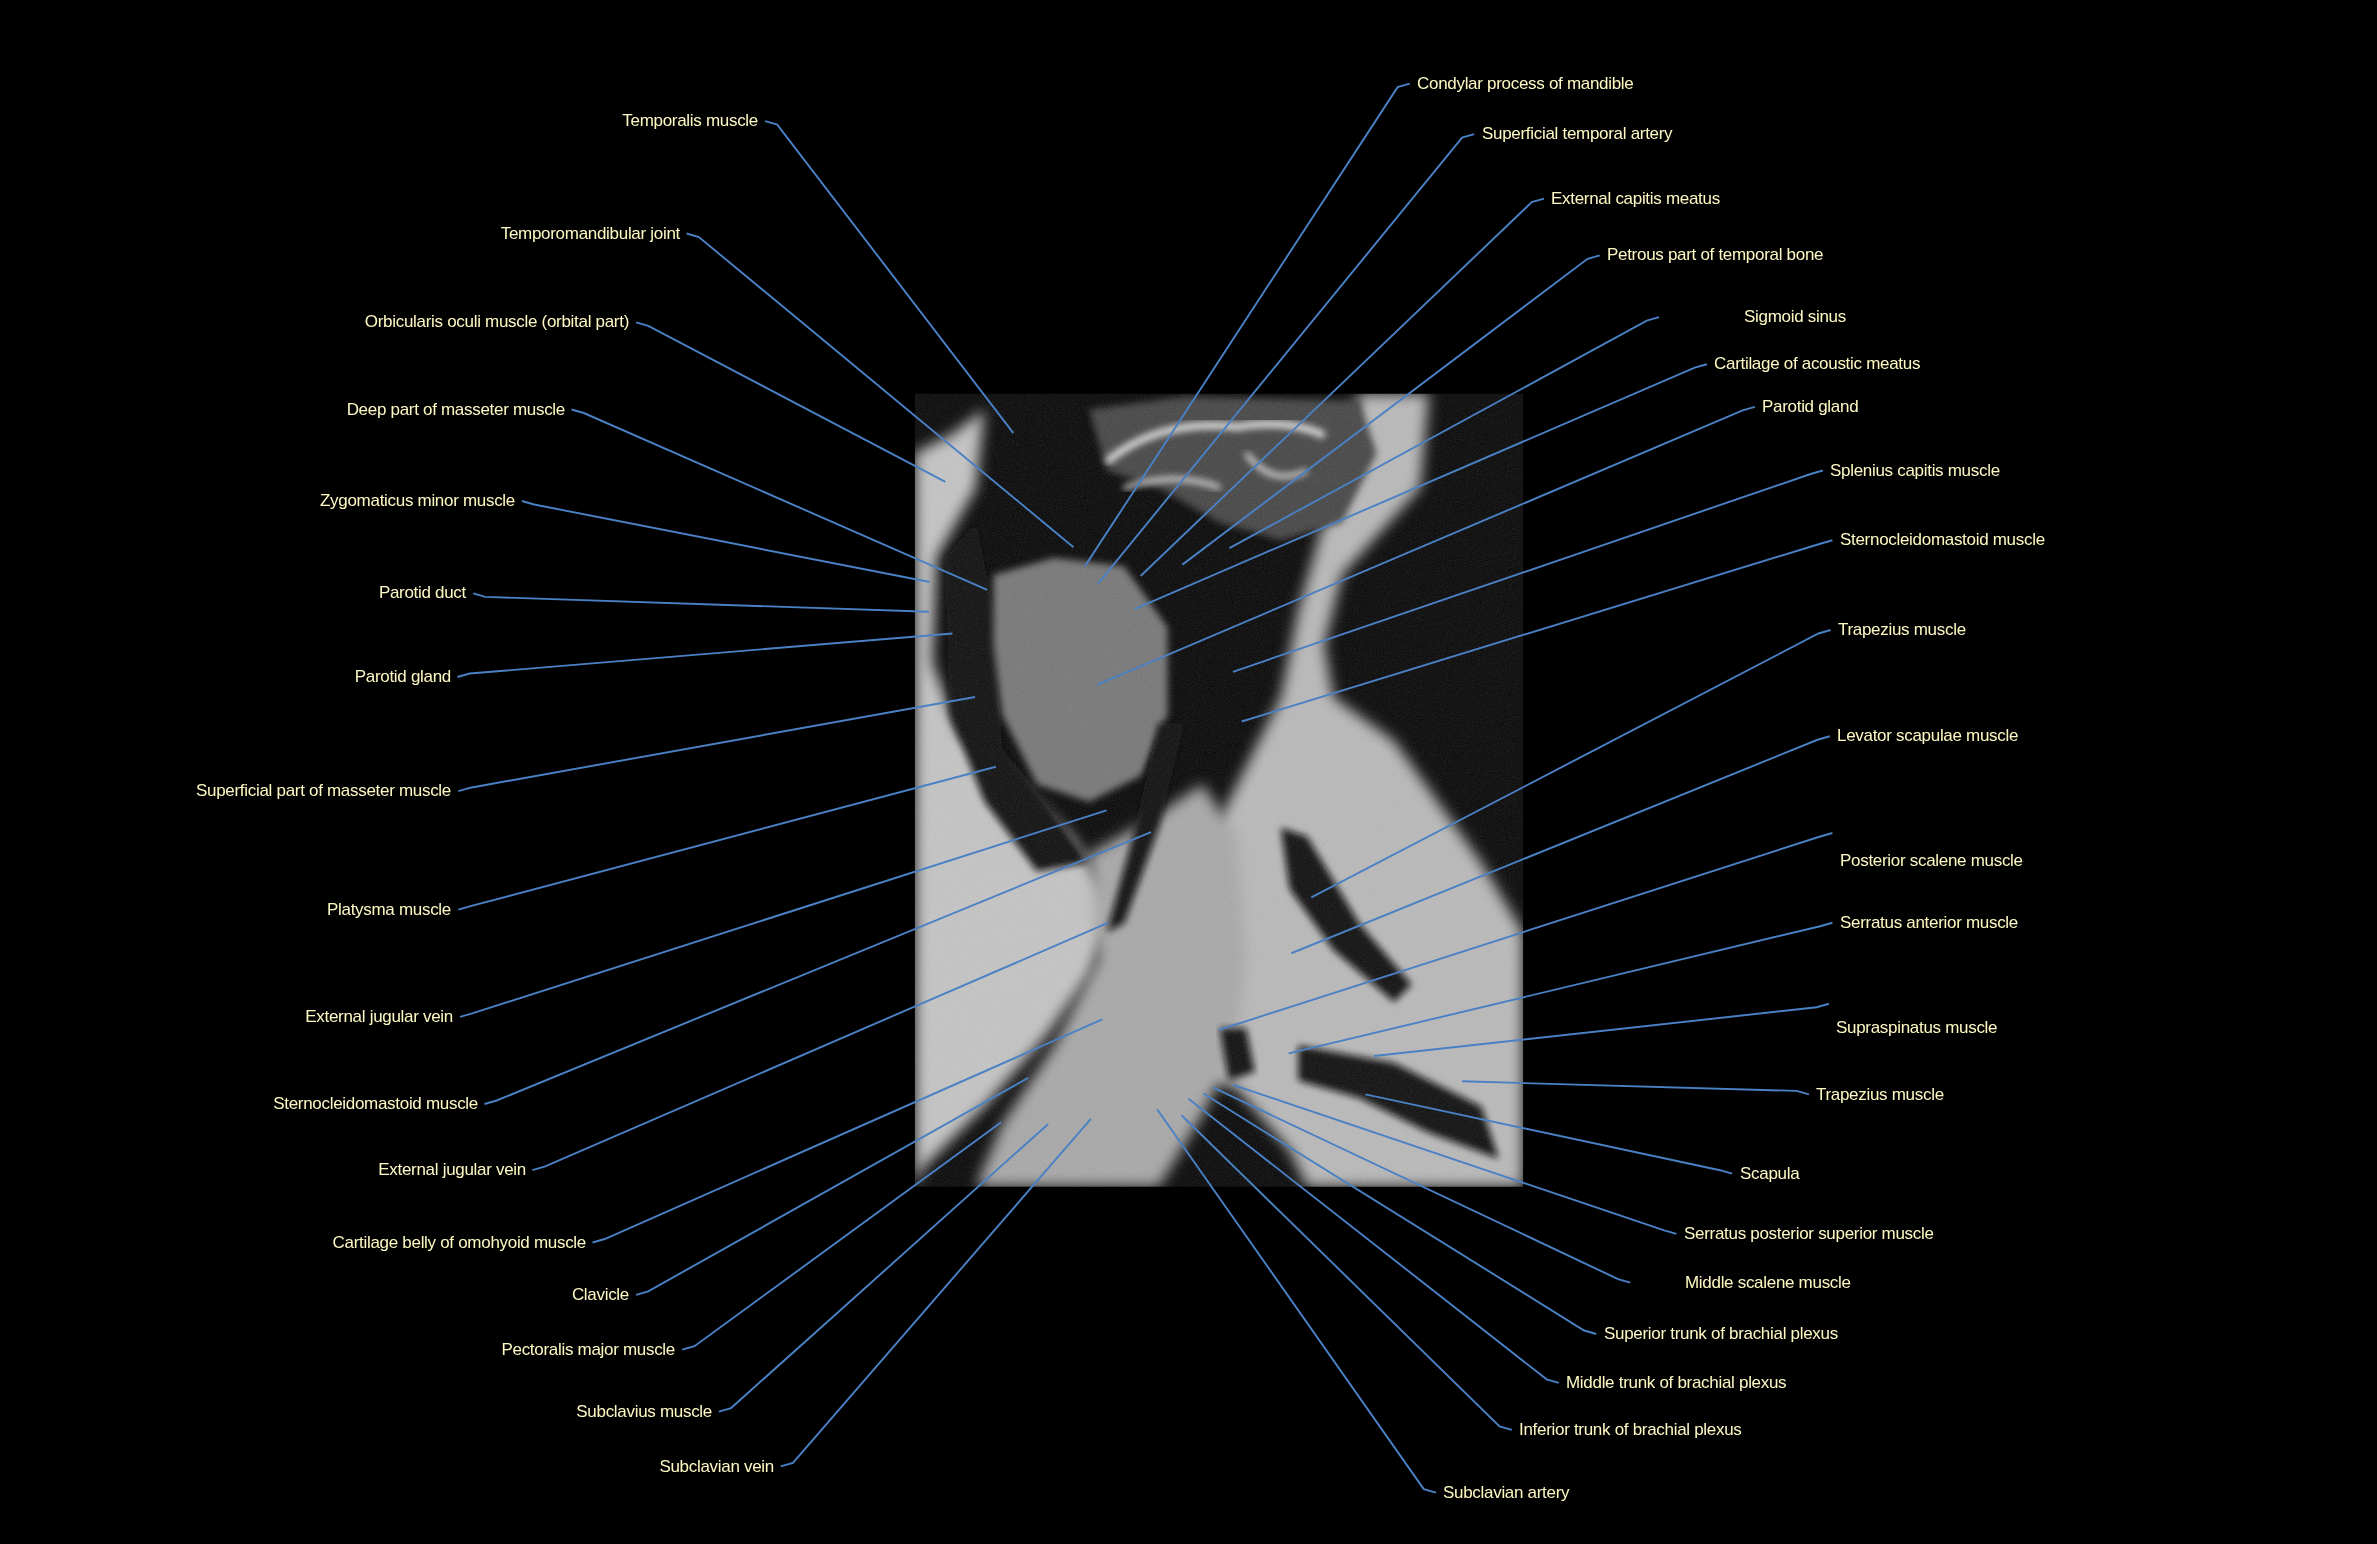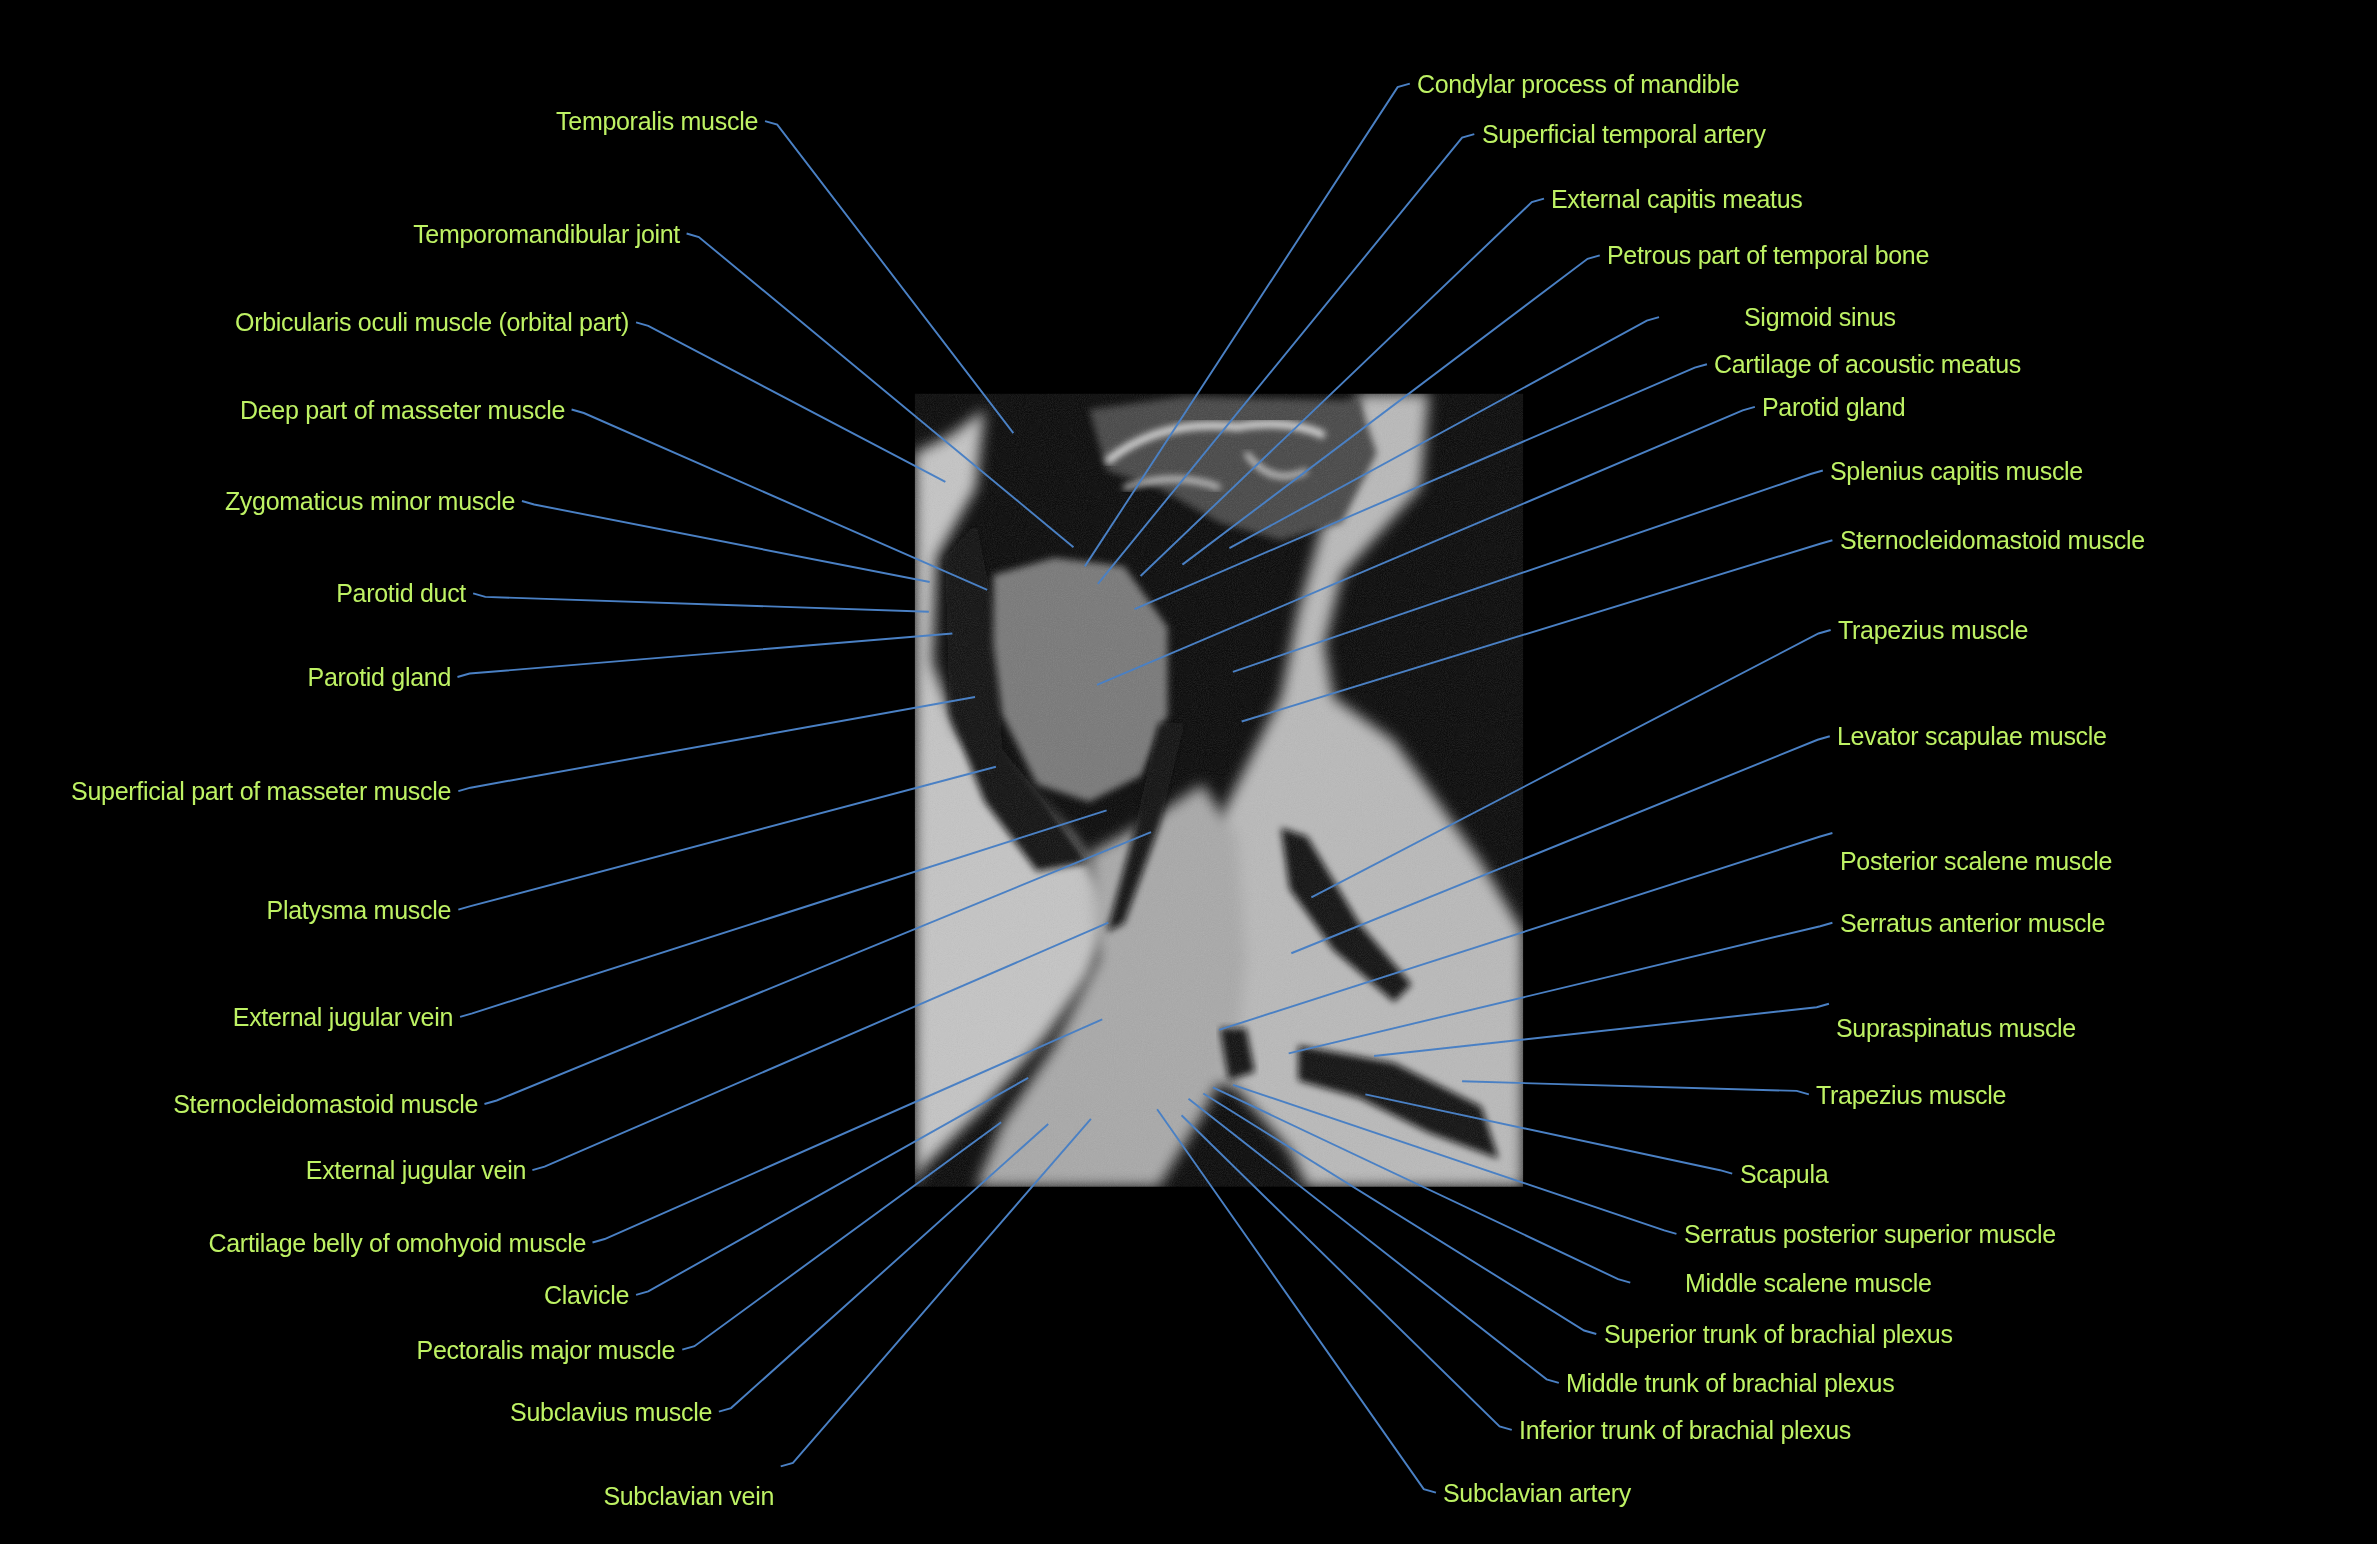--- a/index.html
+++ b/index.html
@@ -1,21 +1,21 @@
 <!DOCTYPE html>
 <html style="font-size:14px"><head>
 <meta charset="utf-8">
 <style>
   html, body { margin:0; padding:0; background:#000; }
   body { width:2377px; height:1544px; position:relative; overflow:hidden;
          font-family:"Liberation Sans", sans-serif; }
   #stage { position:absolute; left:0; top:0; width:2377px; height:1544px; background:#000; }
   #mri { position:absolute; left:0; top:0; width:2377px; height:1544px; }
   #leaders { position:absolute; left:0; top:0; width:2377px; height:1544px; pointer-events:none; }
-  .label { position:absolute; color:#bef264; font-size:25px; line-height:28px;
+  .label { position:absolute; color:#fef9c3; font-size:17px; line-height:28px;
            white-space:nowrap; letter-spacing:-0.3px; transform:translateY(-50%);
            cursor:pointer; }
   .label.left { text-align:right; transform:translate(-100%,-50%); }
 </style>
 </head>
 <body>
 
 <div id="stage">
   <svg id="mri" viewBox="0 0 2728 1772" xmlns="http://www.w3.org/2000/svg">
     <defs>
@@ -114,21 +114,21 @@
       <div class="label left" style="left: 451px; top: 677px;">Parotid gland</div>
       <div class="label left" style="left: 451px; top: 791px;">Superficial part of masseter muscle</div>
       <div class="label left" style="left: 451px; top: 910px;">Platysma muscle</div>
       <div class="label left" style="left: 453px; top: 1017px;">External jugular vein</div>
       <div class="label left" style="left: 478px; top: 1104px;">Sternocleidomastoid muscle</div>
       <div class="label left" style="left: 526px; top: 1170px;">External jugular vein</div>
       <div class="label left" style="left: 586px; top: 1243px;">Cartilage belly of omohyoid muscle</div>
       <div class="label left" style="left: 629px; top: 1295px;">Clavicle</div>
       <div class="label left" style="left: 675px; top: 1350px;">Pectoralis major muscle</div>
       <div class="label left" style="left: 712px; top: 1412px;">Subclavius muscle</div>
-      <div class="label left" style="left: 774px; top: 1467px; margin-top: 29px;">Subclavian vein</div>
+      <div class="label left" style="left: 774px; top: 1467px;">Subclavian vein</div>
       <div class="label right" style="left: 1417px; top: 84px;">Condylar process of mandible</div>
       <div class="label right" style="left: 1482px; top: 134px;">Superficial temporal artery</div>
       <div class="label right" style="left: 1551px; top: 199px;">External capitis meatus</div>
       <div class="label right" style="left: 1607px; top: 255px;">Petrous part of temporal bone</div>
       <div class="label right" style="left: 1744px; top: 317px;">Sigmoid sinus</div>
       <div class="label right" style="left: 1714px; top: 364px;">Cartilage of acoustic meatus</div>
       <div class="label right" style="left: 1762px; top: 407px;">Parotid gland</div>
       <div class="label right" style="left: 1830px; top: 471px;">Splenius capitis muscle</div>
       <div class="label right" style="left: 1840px; top: 540px;">Sternocleidomastoid muscle</div>
       <div class="label right" style="left: 1838px; top: 630px;">Trapezius muscle</div>

